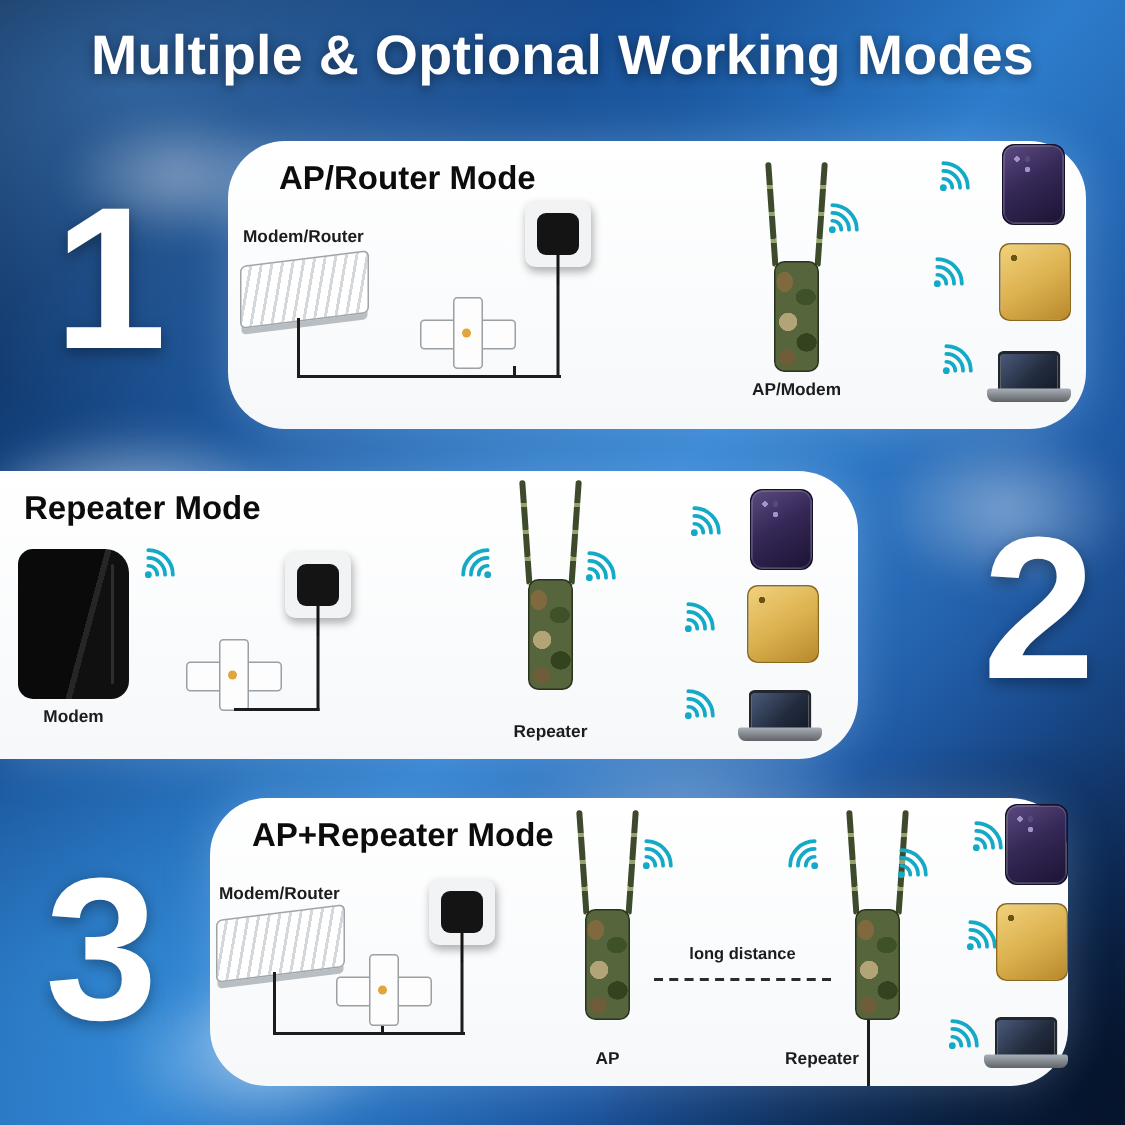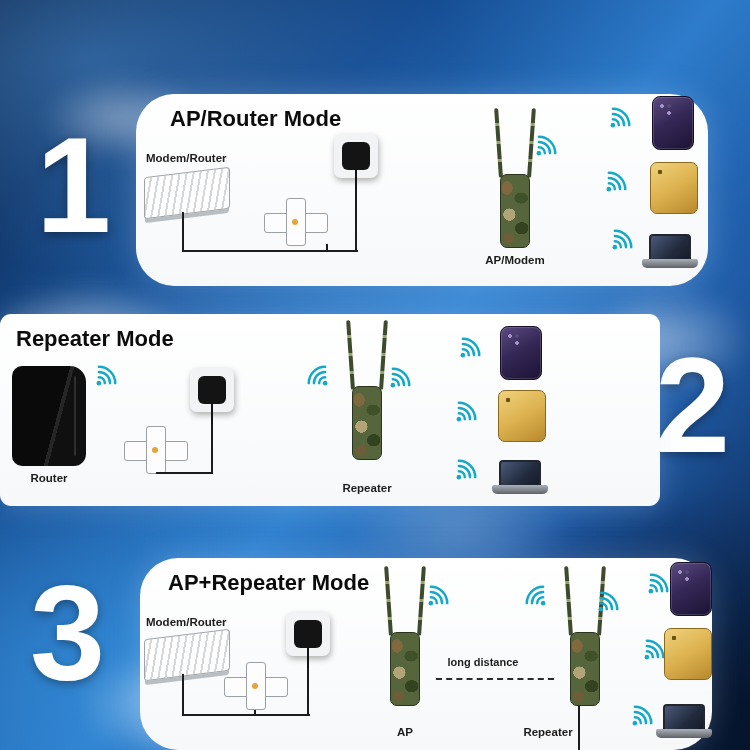--- a/index.html
+++ b/index.html
@@ -102,24 +102,25 @@
 <body>
 
 <div class="stage">
 
   <div class="smoke" style="left:10px; top:58px; width:220px; height:120px;"></div>
   <div class="smoke" style="left:-50px; top:255px; width:280px; height:170px;"></div>
   <div class="smoke" style="left:555px; top:265px; width:230px; height:150px;"></div>
   <div class="smoke" style="left:40px; top:630px; width:260px; height:150px;"></div>
   <div class="smoke" style="left:300px; top:470px; width:320px; height:120px; opacity:.6;"></div>
 
+  <h1 class="title">Multiple &amp; Optional Working Modes</h1>
 
   <div class="num" style="left:36px; top:118px;">1</div>
 
-  <section class="panel" style="left:136px; top:94px; width:572px; height:192px;">
+  <section class="panel" style="left:152px; top:94px; width:572px; height:192px;">
     <h2 class="heading" style="left:34px; top:12px;">AP/Router Mode</h2>
 
     <div class="lbl" style="left:10px; top:58px;">Modem/Router</div>
     <div class="modem" style="left:8px; top:78px;"></div>
 
     <div class="wire" style="left:46px; top:118px; width:2px; height:40px;"></div>
     <div class="wire" style="left:46px; top:156px; width:176px; height:2px;"></div>
     <div class="wire" style="left:190px; top:150px; width:2px; height:8px;"></div>
     <div class="wire" style="left:219px; top:96px; width:2px; height:62px;"></div>
 
@@ -175,25 +176,25 @@
           <path d="M4.5 14 A5.5 5.5 0 0 1 10 19.5" fill="none" stroke="currentColor" stroke-width="2.3" stroke-linecap="round"></path>
           <path d="M4.5 9.2 A10.3 10.3 0 0 1 14.8 19.5" fill="none" stroke="currentColor" stroke-width="2.3" stroke-linecap="round"></path>
           <path d="M4.5 4.4 A15.1 15.1 0 0 1 19.6 19.5" fill="none" stroke="currentColor" stroke-width="2.3" stroke-linecap="round"></path>
         </svg>
       </span>
     <div class="laptop" style="left:506px; top:140px;"></div>
   </section>
 
   <div class="num" style="left:655px; top:338px;">2</div>
 
-  <section class="panel square-left" style="left:0; top:314px; width:660px; height:192px;border-radius:11px;">
+  <section class="panel square-left" style="left:0; top:314px; width:572px; height:192px;">
     <h2 class="heading" style="left:16px; top:12px;">Repeater Mode</h2>
 
     <div class="tower" style="left:12px; top:52px;"></div>
-    <div class="lbl c" style="left:12px; top:158px; width:74px;">Router</div>
+    <div class="lbl c" style="left:12px; top:158px; width:74px;">Modem</div>
     <span class="wifi" style="left:94px; top:48px;">
         <svg viewBox="0 0 24 24">
           <circle cx="4.5" cy="19.5" r="2.1" fill="currentColor"></circle>
           <path d="M4.5 14 A5.5 5.5 0 0 1 10 19.5" fill="none" stroke="currentColor" stroke-width="2.3" stroke-linecap="round"></path>
           <path d="M4.5 9.2 A10.3 10.3 0 0 1 14.8 19.5" fill="none" stroke="currentColor" stroke-width="2.3" stroke-linecap="round"></path>
           <path d="M4.5 4.4 A15.1 15.1 0 0 1 19.6 19.5" fill="none" stroke="currentColor" stroke-width="2.3" stroke-linecap="round"></path>
         </svg>
       </span>
 
     <div class="adapter" style="left:190px; top:54px;">
@@ -258,21 +259,21 @@
           <path d="M4.5 14 A5.5 5.5 0 0 1 10 19.5" fill="none" stroke="currentColor" stroke-width="2.3" stroke-linecap="round"></path>
           <path d="M4.5 9.2 A10.3 10.3 0 0 1 14.8 19.5" fill="none" stroke="currentColor" stroke-width="2.3" stroke-linecap="round"></path>
           <path d="M4.5 4.4 A15.1 15.1 0 0 1 19.6 19.5" fill="none" stroke="currentColor" stroke-width="2.3" stroke-linecap="round"></path>
         </svg>
       </span>
     <div class="laptop" style="left:492px; top:146px;"></div>
   </section>
 
   <div class="num" style="left:30px; top:565px;">3</div>
 
-  <section class="panel" style="left:140px; top:532px; width:572px; height:192px;margin-top:26px;">
+  <section class="panel" style="left:140px; top:532px; width:572px; height:192px;">
     <h2 class="heading" style="left:28px; top:12px;">AP+Repeater Mode</h2>
 
     <div class="lbl" style="left:6px; top:58px;">Modem/Router</div>
     <div class="modem" style="left:4px; top:76px;"></div>
 
     <div class="wire" style="left:42px; top:116px; width:2px; height:42px;"></div>
     <div class="wire" style="left:42px; top:156px; width:128px; height:2px;"></div>
     <div class="wire" style="left:114px; top:150px; width:2px; height:8px;"></div>
     <div class="wire" style="left:167px; top:110px; width:2px; height:48px;"></div>
 
@@ -287,21 +288,21 @@
       <i class="cord"></i>
     </div>
 
     <div class="apdev" style="left:238px; top:8px;">
       <i class="ant l"></i>
       <i class="ant r"></i>
       <i class="bdy"></i>
     </div>
     <div class="lbl c" style="left:240px; top:168px; width:50px;text-align:center;">AP</div>
 
-    <div class="lbl c" style="left:276px; top:98px; width:134px; font-size:11px;">long distance</div>
+    <div class="lbl c" style="left:288px; top:98px; width:134px; font-size:11px;">long distance</div>
     <div class="dash" style="left:296px; top:120px; width:118px;"></div>
 
     <div class="apdev" style="left:418px; top:8px;">
       <i class="ant l"></i>
       <i class="ant r"></i>
       <i class="bdy"></i>
     </div>
     <div class="wire" style="left:438px; top:148px; width:2px; height:44px;"></div>
     <div class="lbl c" style="left:382px; top:168px; width:52px;">Repeater</div>
 

